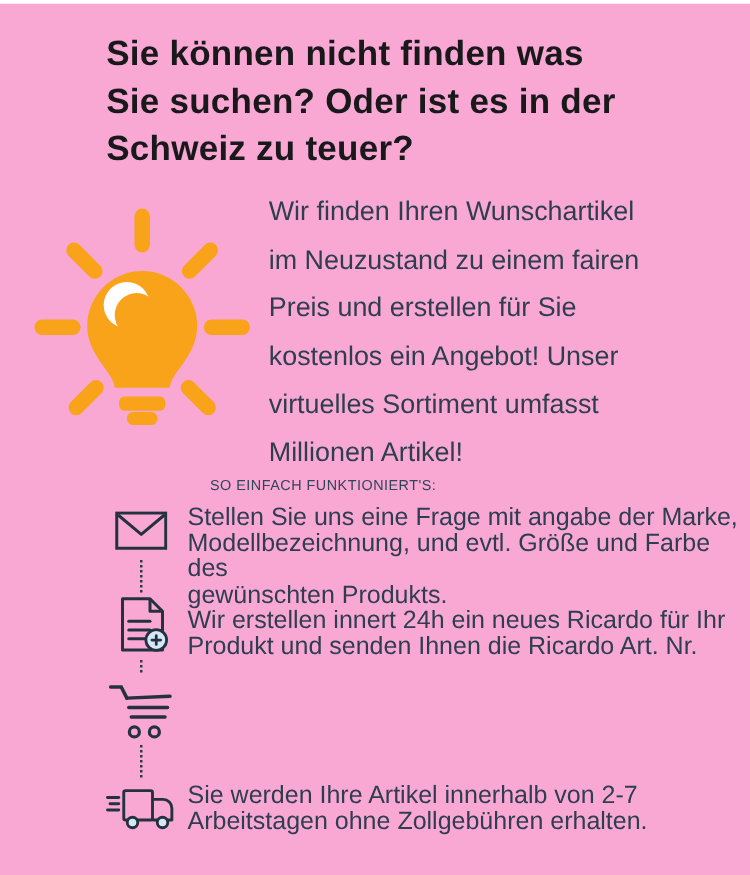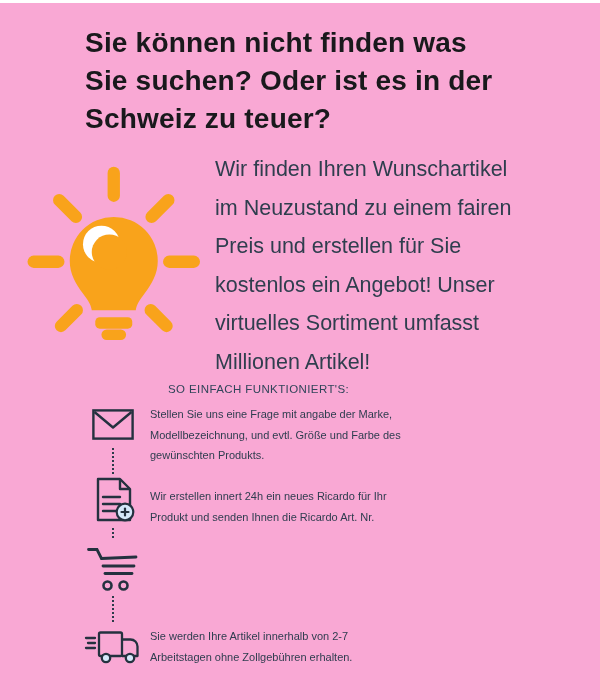--- a/index.html
+++ b/index.html
@@ -25,21 +25,21 @@
     color:#2f3e4e; white-space:pre-line;
   }
 
   .how-heading {
     position:absolute; left:150px; top:383px;
     font-size:11.5px; font-weight:400; letter-spacing:0.4px; color:#31455a;margin-left:18px;
   }
 
   .step-text {
     position:absolute; left:150px; margin:0; width:448px;
-    font-size:11px; line-height:20.5px; color:#2e3d4f; white-space:pre-line;
+    font-size:20px; line-height:20.5px; color:#2e3d4f; white-space:pre-line;
   }
   .step1-text { top:404px; }
   .step2-text { top:486px; }
   .step3-text { top:538px; }
   .step4-text { top:626px; }
 
   .step-icon { position:absolute; }
   .envelope-icon { left:92px; top:409px; }
   .document-icon { left:90px; top:477px; }
   .cart-icon     { left:86px; top:543px; }

